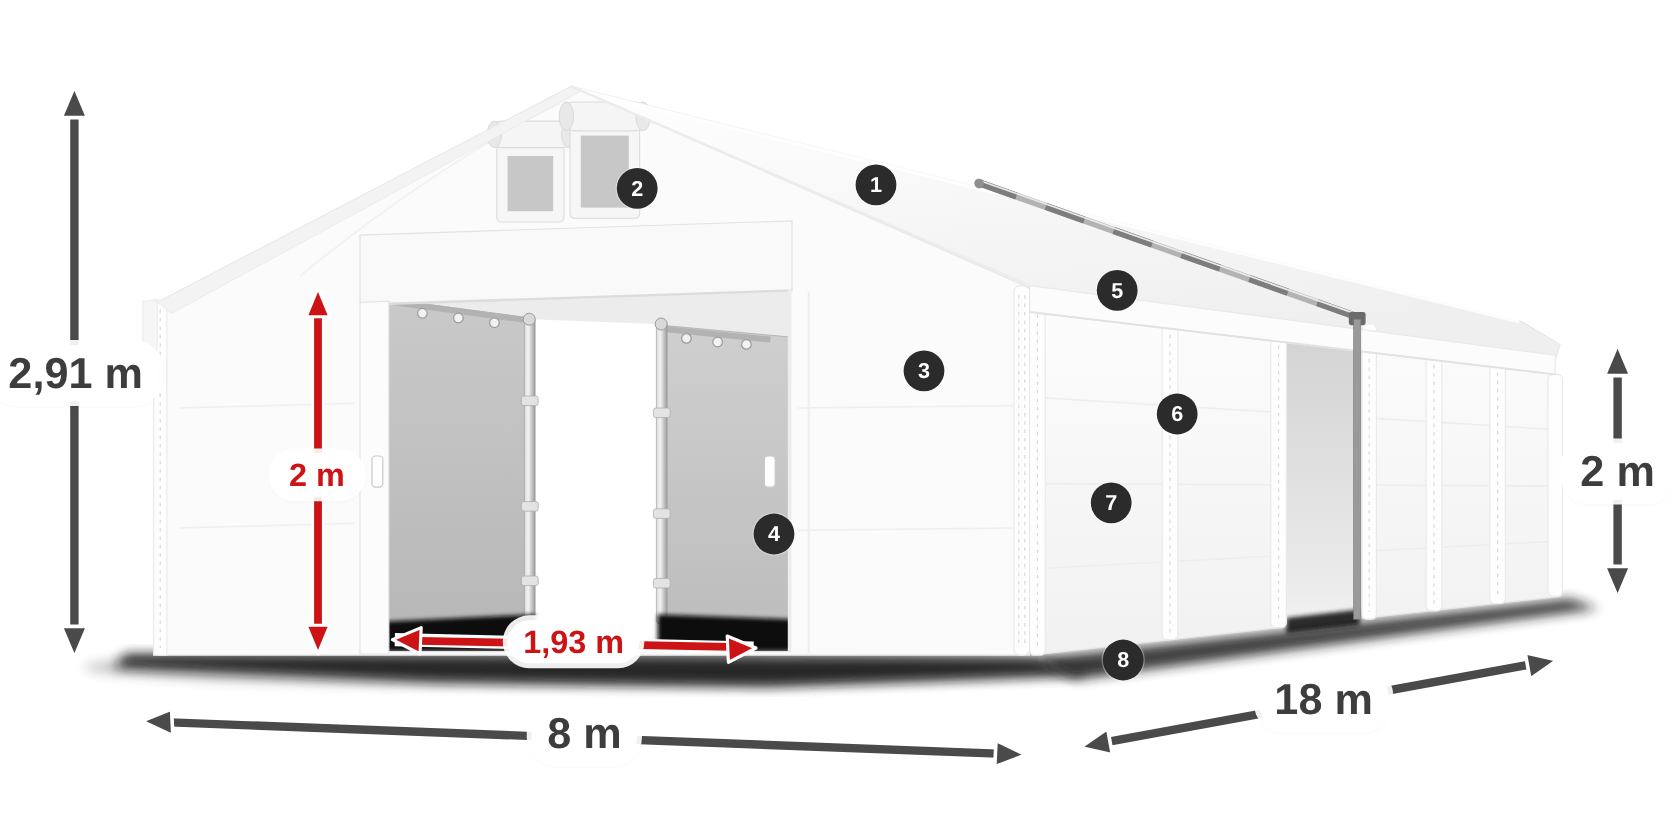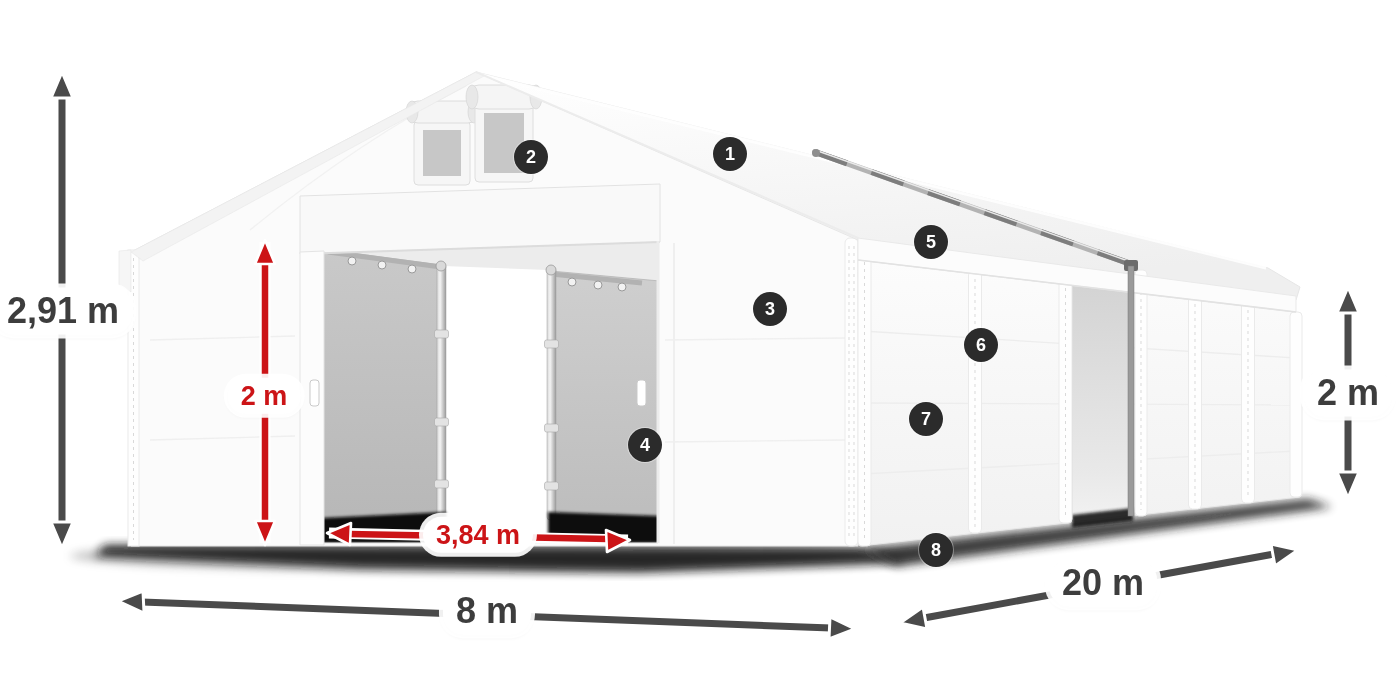--- a/index.html
+++ b/index.html
@@ -241,23 +241,23 @@
     <g>
       <line x1="329" y1="533" x2="628" y2="540" class="casing" stroke-width="11"></line>
       <line x1="349" y1="534" x2="608" y2="539" class="rd" stroke-width="6.5"></line>
       <polygon class="rdf" points="327,533 351,523 350,545"></polygon>
       <polygon class="rdf" points="630,540 606,530 607,552"></polygon>
     </g>
   </svg>
 
   <div class="pill" style="left:63px;top:311px">2,91 m</div>
   <div class="pill pill--red" style="left:264px;top:396px">2 m</div>
-  <div class="pill pill--red" style="left:478px;top:535px">3,84 m</div>
+  <div class="pill pill--red" style="left:478px;top:535px">1,93 m</div>
   <div class="pill" style="left:487px;top:611px">8 m</div>
-  <div class="pill" style="left:1103px;top:583px">20 m</div>
+  <div class="pill" style="left:1103px;top:583px">18 m</div>
   <div class="pill" style="left:1348px;top:393px">2 m</div>
 
   <div class="badge" style="left:730px;top:154px">1</div>
   <div class="badge" style="left:531px;top:157px">2</div>
   <div class="badge" style="left:770px;top:309px">3</div>
   <div class="badge" style="left:645px;top:445px">4</div>
   <div class="badge" style="left:931px;top:242px">5</div>
   <div class="badge" style="left:981px;top:345px">6</div>
   <div class="badge" style="left:926px;top:419px">7</div>
   <div class="badge" style="left:936px;top:550px">8</div>

